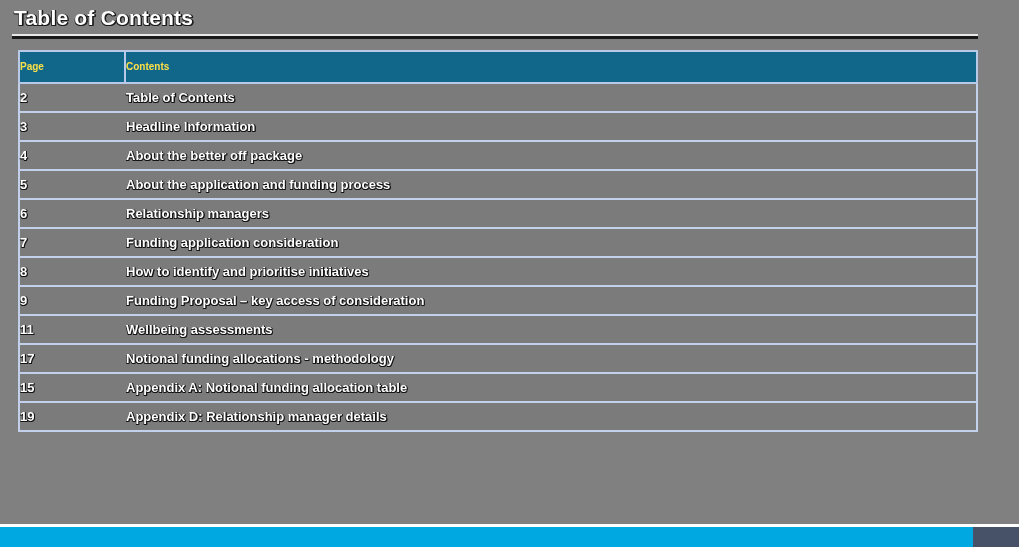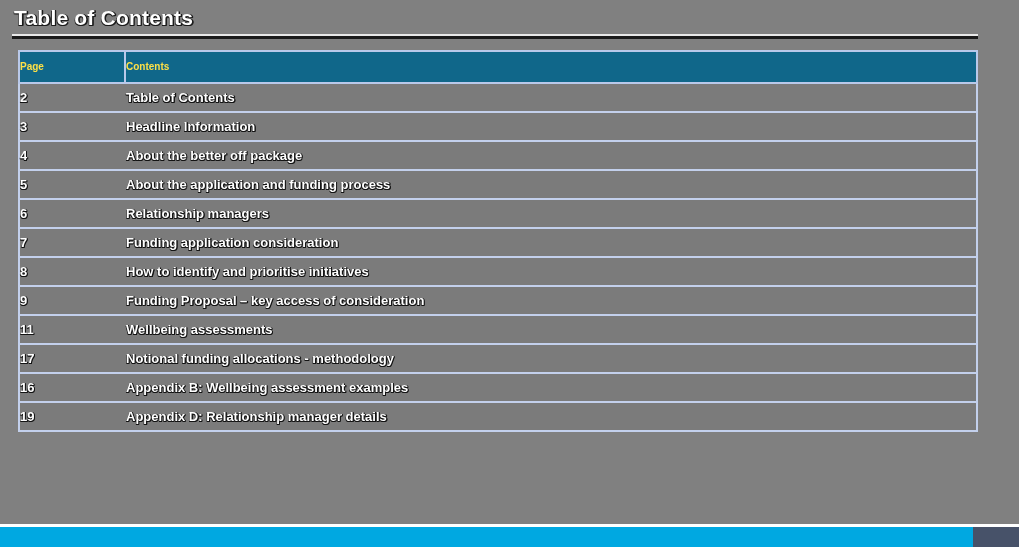--- a/index.html
+++ b/index.html
@@ -199,22 +199,22 @@
       </tr>
       <tr class="toc-row">
         <td class="cell-page">11</td>
         <td class="cell-contents">Wellbeing assessments</td>
       </tr>
       <tr class="toc-row">
         <td class="cell-page">17</td>
         <td class="cell-contents">Notional funding allocations - methodology</td>
       </tr>
       <tr class="toc-row">
-        <td class="cell-page">16</td>
-        <td class="cell-contents">Appendix B: Wellbeing assessment examples</td>
+        <td class="cell-page">15</td>
+        <td class="cell-contents">Appendix A: Notional funding allocation table</td>
       </tr>
       <tr class="toc-row">
         <td class="cell-page">19</td>
         <td class="cell-contents">Appendix D: Relationship manager details</td>
       </tr>
     </tbody>
 </table>
 
 <div id="bottom-separator"></div>
 <div id="bottom-bar">

